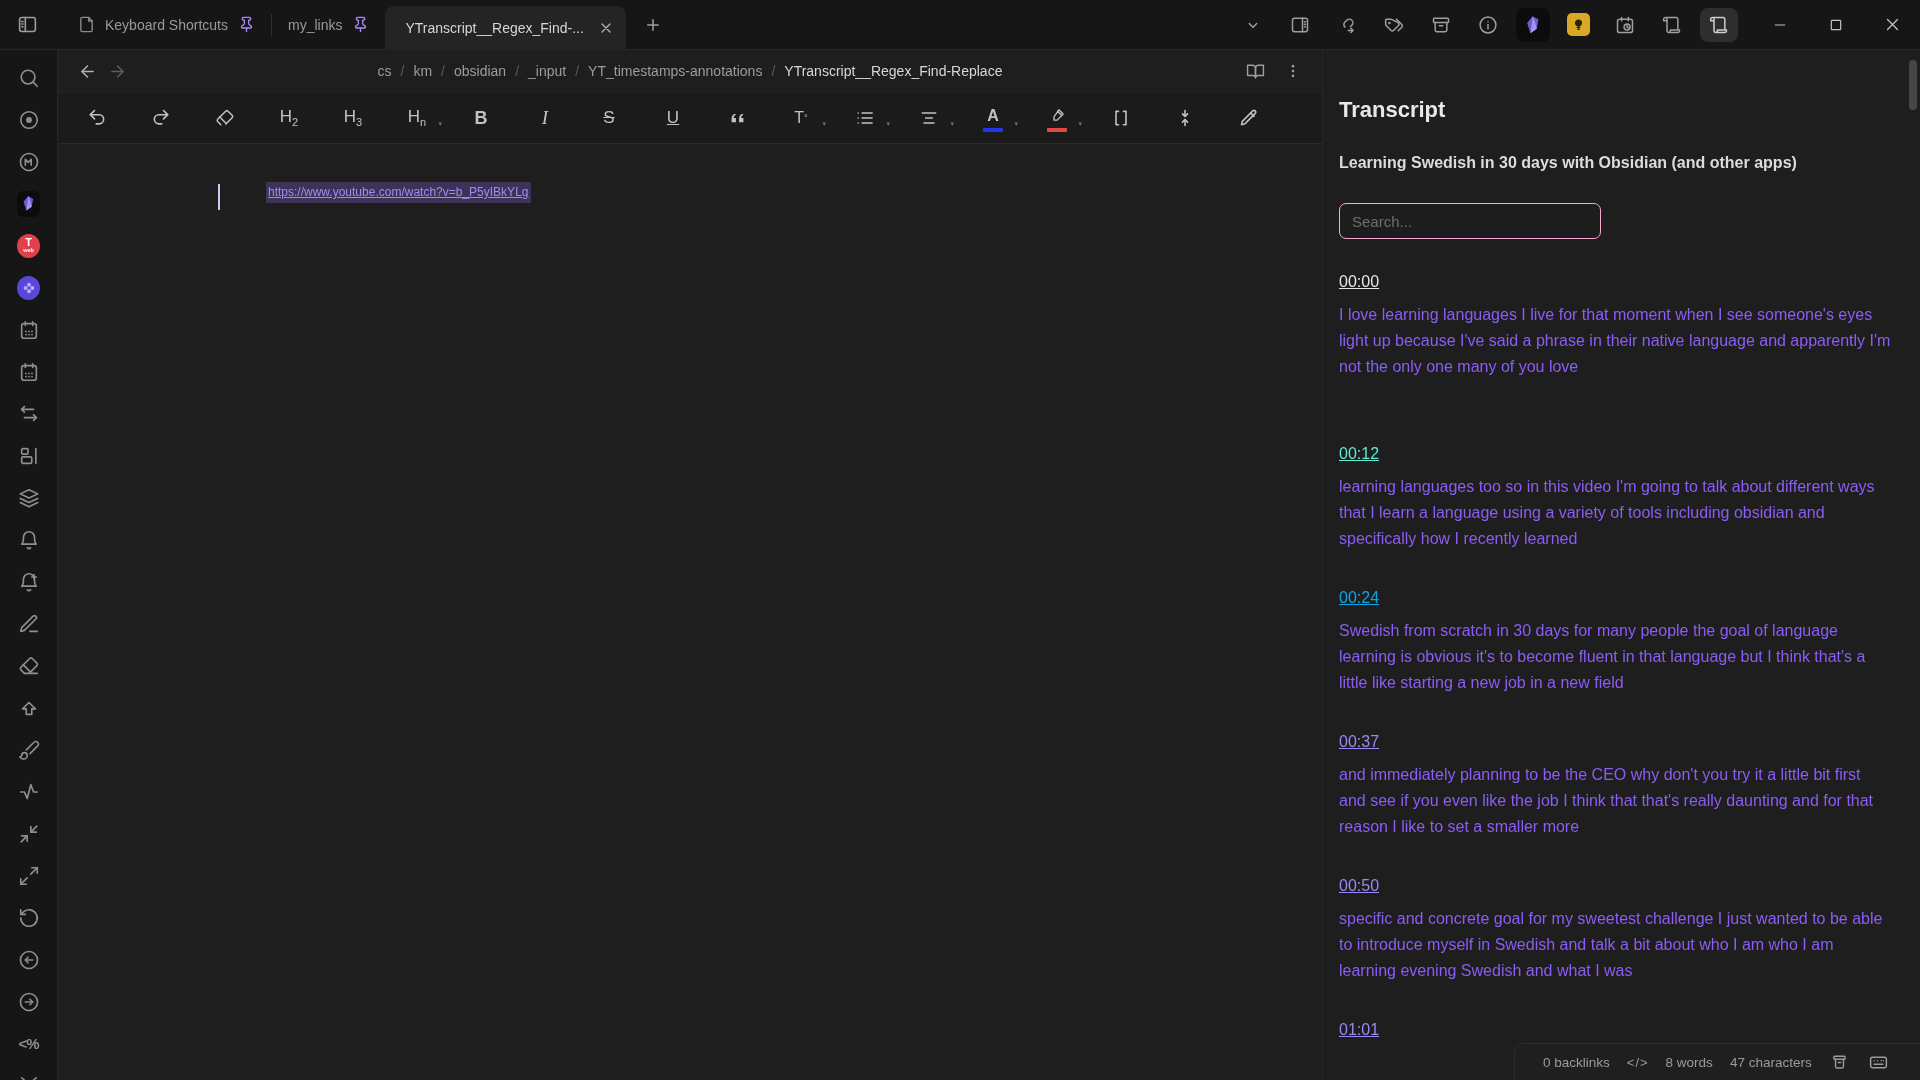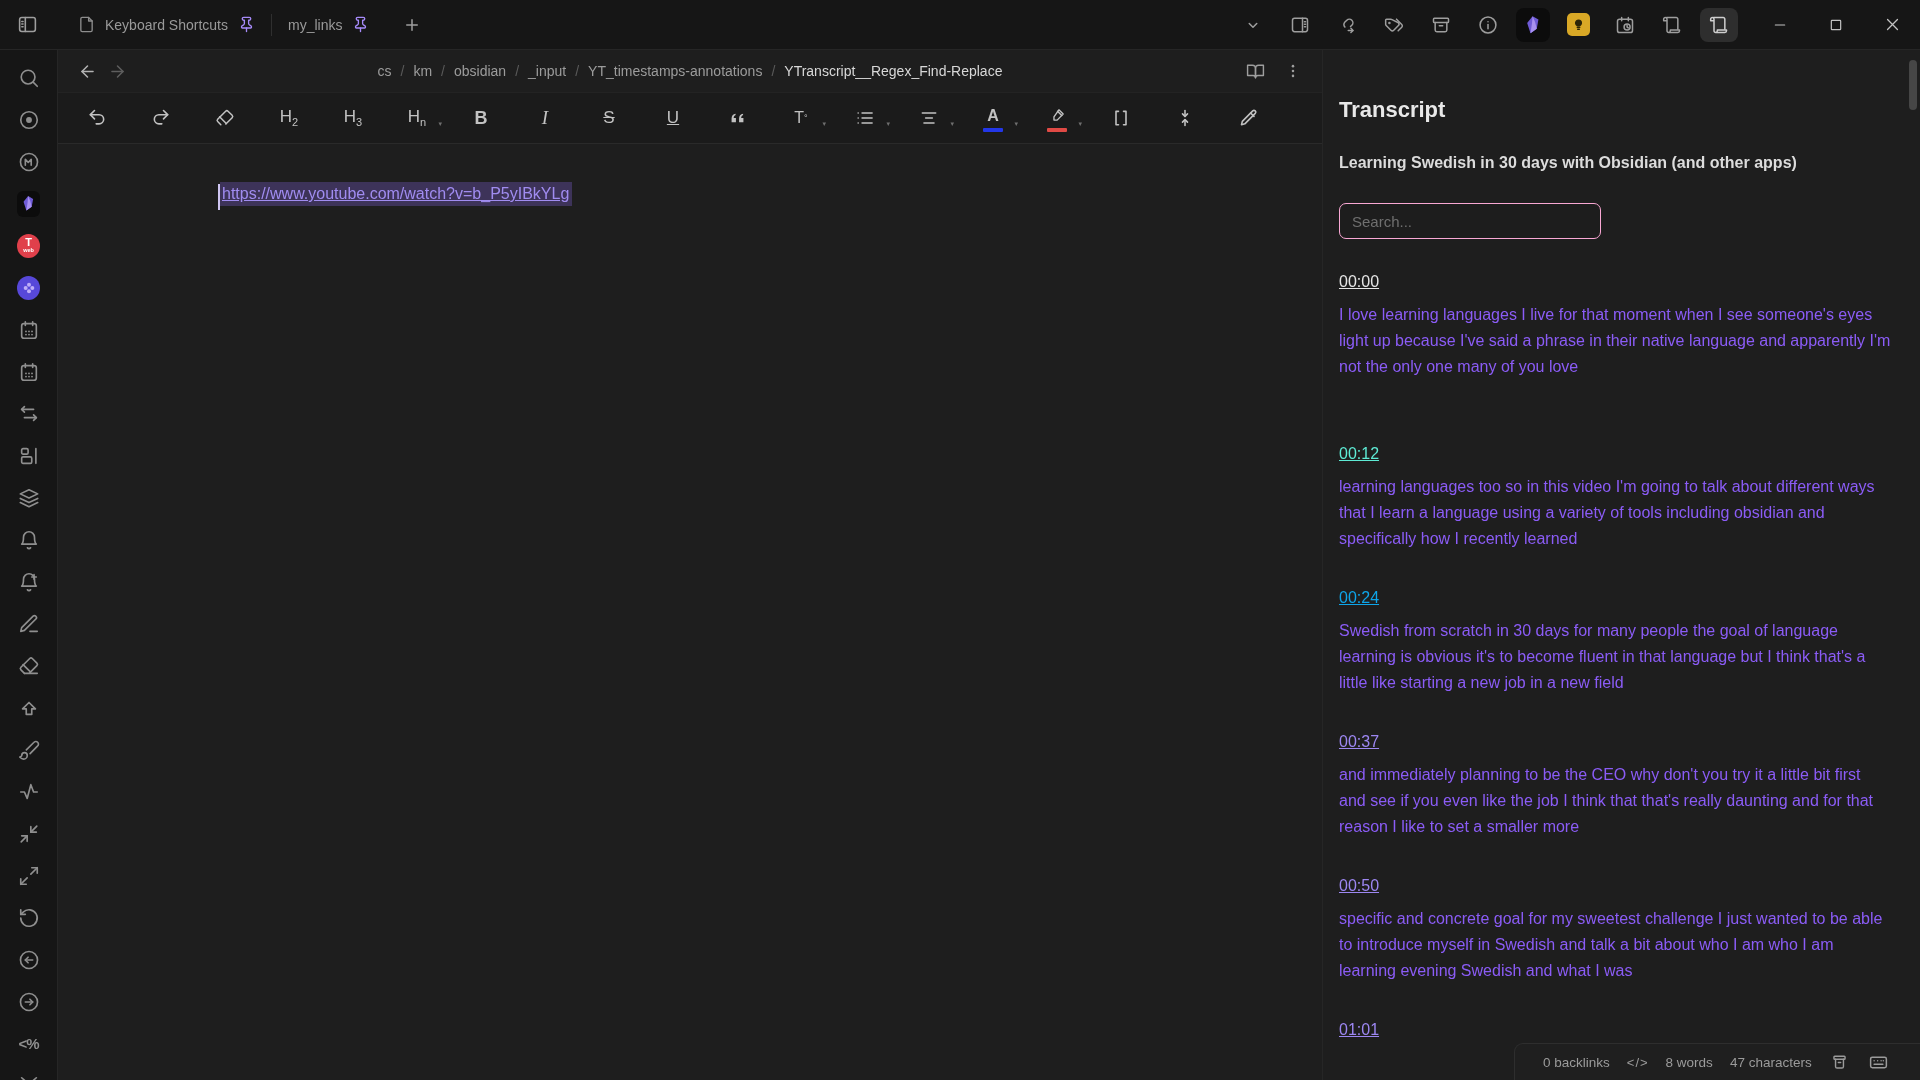--- a/index.html
+++ b/index.html
@@ -61,21 +61,21 @@
   .t-btn{width:34px;height:34px;color:#c2c2c2;position:relative;font-size:17px;flex:none;}
   .t-btn sub{font-size:11px;}
   .t-btn .caret{position:absolute;right:-8px;bottom:7px;font-size:7px;color:#6f6f6f;}
   .glyph-b{font-weight:bold;font-size:18px;}
   .glyph-i{font-style:italic;font-family:"Liberation Serif",serif;font-size:19px;}
   .glyph-s{text-decoration:line-through;font-size:17px;}
   .glyph-u{text-decoration:underline;font-size:17px;}
   .colorbar{position:absolute;left:7px;right:7px;bottom:3px;height:4px;border-radius:1px;}
 
   .content{position:relative;height:calc(100% - 96px);}
-  .link-line{position:absolute;left:162px;top:41px;font-size:16px;}
+  .link-line{position:absolute;left:162px;top:41px;font-size:12px;padding-left:46px;}
   .ed-link{color:#a08cf0;text-decoration:underline;background:#3d3359;padding:3px 3px 4px 2px;}
   .cursor{position:absolute;left:160px;top:40px;width:2px;height:26px;background:#cfc6f2;}
 
   
   .panel{position:absolute;left:1322px;top:50px;right:0;bottom:0;background:#1e1e1e;
          border-left:1px solid #262626;box-sizing:border-box;padding:46px 46px 0 16px;overflow:hidden;}
   .p-title{font-size:22px;font-weight:bold;color:#e8e8e8;line-height:28px;margin:0 0 28px;}
   .p-video{font-size:16px;font-weight:bold;color:#dcdcdc;line-height:22px;margin:0 0 29px;}
   .p-search{width:262px;height:36px;box-sizing:border-box;background:#1d1d1d;border:1px solid #f9a8d4;
             border-radius:7px;color:#ddd;font-size:15px;padding:0 12px;margin:0 0 33px;outline:none;display:block;}
@@ -125,20 +125,28 @@
     <div class="tab-divider"></div>
     <div class="tab">
       <span>my_links</span>
       <span class="pin ctr">
         <svg width="17" height="17" viewBox="0 0 24 24" fill="none" stroke="currentColor" stroke-width="1.9" stroke-linecap="round" stroke-linejoin="round">
             <path d="M12 17v5"></path>
             <path d="M9 10.76a2 2 0 0 1-1.11 1.79l-1.78.9A2 2 0 0 0 5 15.24V16a1 1 0 0 0 1 1h12a1 1 0 0 0 1-1v-.76a2 2 0 0 0-1.11-1.79l-1.78-.9A2 2 0 0 1 15 10.76V6h1a2 2 0 0 0 0-4H8a2 2 0 0 0 0 4h1z"></path>
           </svg>
       </span>
     </div>
+    <div class="tab active">
+      <span>YTranscript__Regex_Find-...</span>
+      <span class="tab-close ctr">
+        <svg width="16" height="16" viewBox="0 0 24 24" fill="none" stroke="currentColor" stroke-width="2" stroke-linecap="round">
+            <path d="M6 6l12 12M18 6 6 18"></path>
+          </svg>
+      </span>
+    </div>
     <div class="newtab ctr">
       <svg width="18" height="18" viewBox="0 0 24 24" fill="none" stroke="currentColor" stroke-width="2" stroke-linecap="round">
           <path d="M12 5v14M5 12h14"></path>
         </svg>
     </div>
   </div>
 
   <div class="tb-right">
     <div class="tb-icon ctr">
       <svg width="18" height="18" viewBox="0 0 24 24" fill="none" stroke="currentColor" stroke-width="2" stroke-linecap="round" stroke-linejoin="round">

